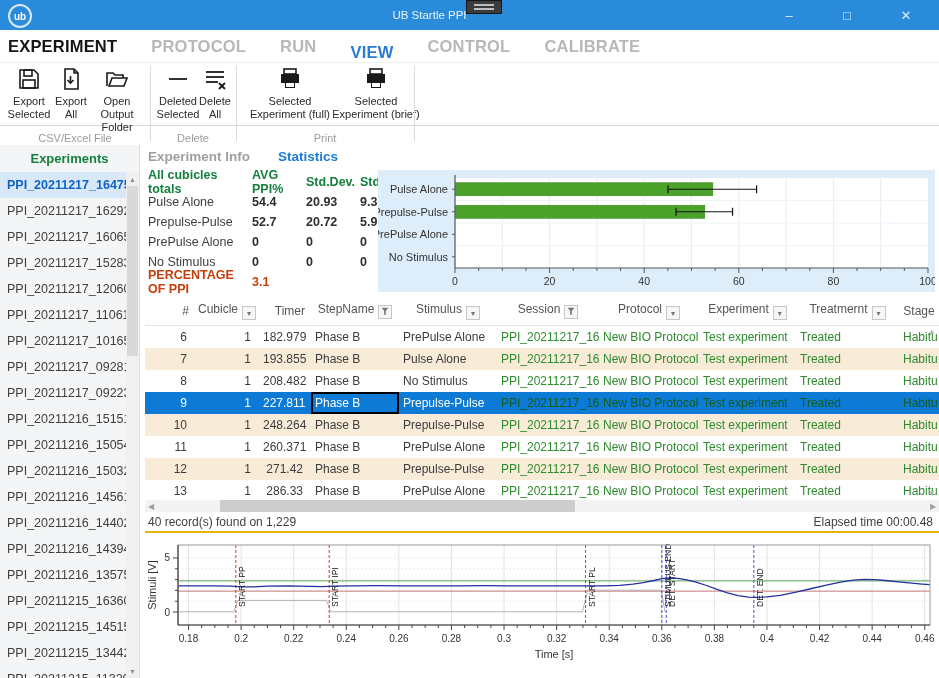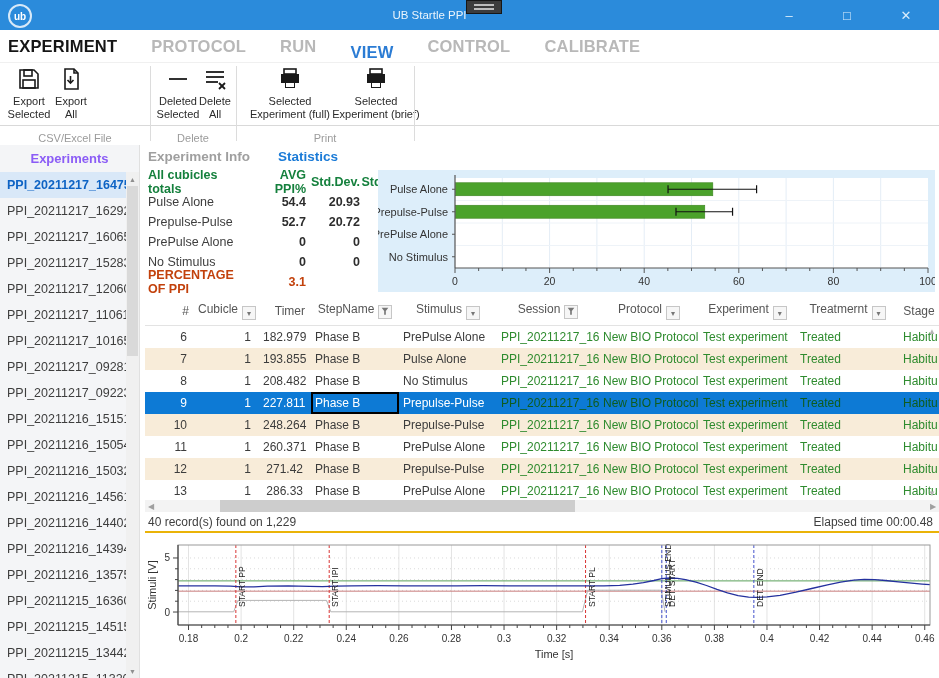--- a/index.html
+++ b/index.html
@@ -33,40 +33,40 @@
         border-top:1px solid #f0f0f0;border-bottom:1px solid #d9d9d9;box-sizing:border-box;}
   .tb-sep{position:absolute;top:3px;height:75px;width:1px;background:#dcdcdc;}
   .tb-btn{position:absolute;top:3px;text-align:center;font-size:11px;color:#2b2b2b;line-height:13px;}
   .tb-btn svg{display:block;margin:0 auto 3px auto;}
   .tb-cap{position:absolute;top:69px;font-size:11px;color:#9b9b9b;text-align:center;}
 
   
   .sidebar{position:absolute;top:145px;left:0;width:140px;bottom:0;background:#f4f5f7;
         border-right:1px solid #e0e0e0;box-sizing:border-box;}
   .sb-title{height:27px;display:flex;align-items:center;justify-content:center;
-        font-weight:bold;font-size:13px;color:#8b5cf6;}
+        font-weight:bold;font-size:13px;color:#15803d;}
   .sb-list{position:absolute;top:27px;left:0;right:13px;bottom:0;overflow:hidden;}
   .sb-item{height:26px;line-height:26px;padding-left:7px;font-size:12.5px;color:#3e3e3e;white-space:nowrap;}
   .sb-item.sel{background:#d9e8f8;color:#0e63c4;font-weight:bold;}
   .sb-scroll{position:absolute;top:27px;right:0;width:13px;bottom:0;background:#f0f0f0;}
   .sb-thumb{position:absolute;top:14px;left:1px;width:11px;height:170px;background:#d9d9d9;}
   .sb-arrow{position:absolute;left:0;width:13px;height:14px;color:#8f8f8f;font-size:7px;
         display:flex;align-items:center;justify-content:center;}
   .sb-arrow.up{top:0;} .sb-arrow.dn{bottom:0;}
 
   
   .main{position:absolute;top:145px;left:140px;right:0;bottom:0;background:#fff;}
   .tabs{position:absolute;top:4px;left:8px;display:flex;gap:28px;font-size:13.5px;font-weight:bold;}
   .tab.inactive{color:#9f9f9f;} .tab.active{color:#1b7bd7;}
 
   #stats-grid{position:absolute;top:27px;left:8px;display:grid;
         grid-template-columns:104px 54px 54px 46px;grid-auto-rows:20px;
         align-items:center;font-size:12.5px;color:#3a3a3a;}
   #stats-grid .s-h{font-weight:bold;color:#15803d;}
-  #stats-grid .num{text-align:right;}
+  #stats-grid .num{text-align:left;}
   #stats-grid .s-v{color:#2d2d2d;font-weight:bold;}
   #stats-grid .s-l{color:#3e3e3e;}
   #stats-grid .s-f{color:#c2410c;font-weight:bold;}
 
   #bar-chart{position:absolute;top:25px;left:238px;width:557px;height:122px;}
 
   #grid-wrap{position:absolute;top:151px;left:5px;width:794px;overflow:hidden;}
   table{border-collapse:collapse;table-layout:fixed;width:794px;font-size:12px;}
   thead th{height:27px;font-weight:normal;color:#555;border-bottom:1px solid #e3e3e3;
         white-space:nowrap;overflow:hidden;text-align:center;}
@@ -137,20 +137,29 @@
   <div class="tb-btn" style="left:50px;width:42px;">
     <span>
       <svg width="26" height="26" viewBox="0 0 26 26" fill="none" stroke="#1a1a1a" stroke-width="1.6">
         <path d="M7 3 h9 l4 4 v16 h-13 z"></path>
           <path d="M16 3 v4 h4"></path>
           <line x1="12.5" y1="10" x2="12.5" y2="17"></line>
           <path d="M9.5 14 l3 3 l3 -3"></path>
       </svg></span>
     <div>Export</div>
     <div>All</div>
+  </div>
+  <div class="tb-btn" style="left:88px;width:58px;">
+    <span>
+      <svg width="26" height="26" viewBox="0 0 26 26" fill="none" stroke="#1a1a1a" stroke-width="1.6">
+        <path d="M3 20 V7 h6 l2 2 h8 v3"></path>
+          <path d="M5 20 l3 -8 h15 l-3 8 z"></path>
+      </svg></span>
+    <div>Open Output</div>
+    <div>Folder</div>
   </div>
   <div class="tb-cap" style="left:0;width:150px;">CSV/Excel File</div>
   <div class="tb-sep" style="left:150px;"></div>
 
   <div class="tb-btn" style="left:154px;width:48px;">
     <span>
       <svg width="26" height="26" viewBox="0 0 26 26" fill="none" stroke="#1a1a1a" stroke-width="1.8">
         <line x1="4" y1="13" x2="22" y2="13"></line>
       </svg></span>
     <div>Deleted</div>

